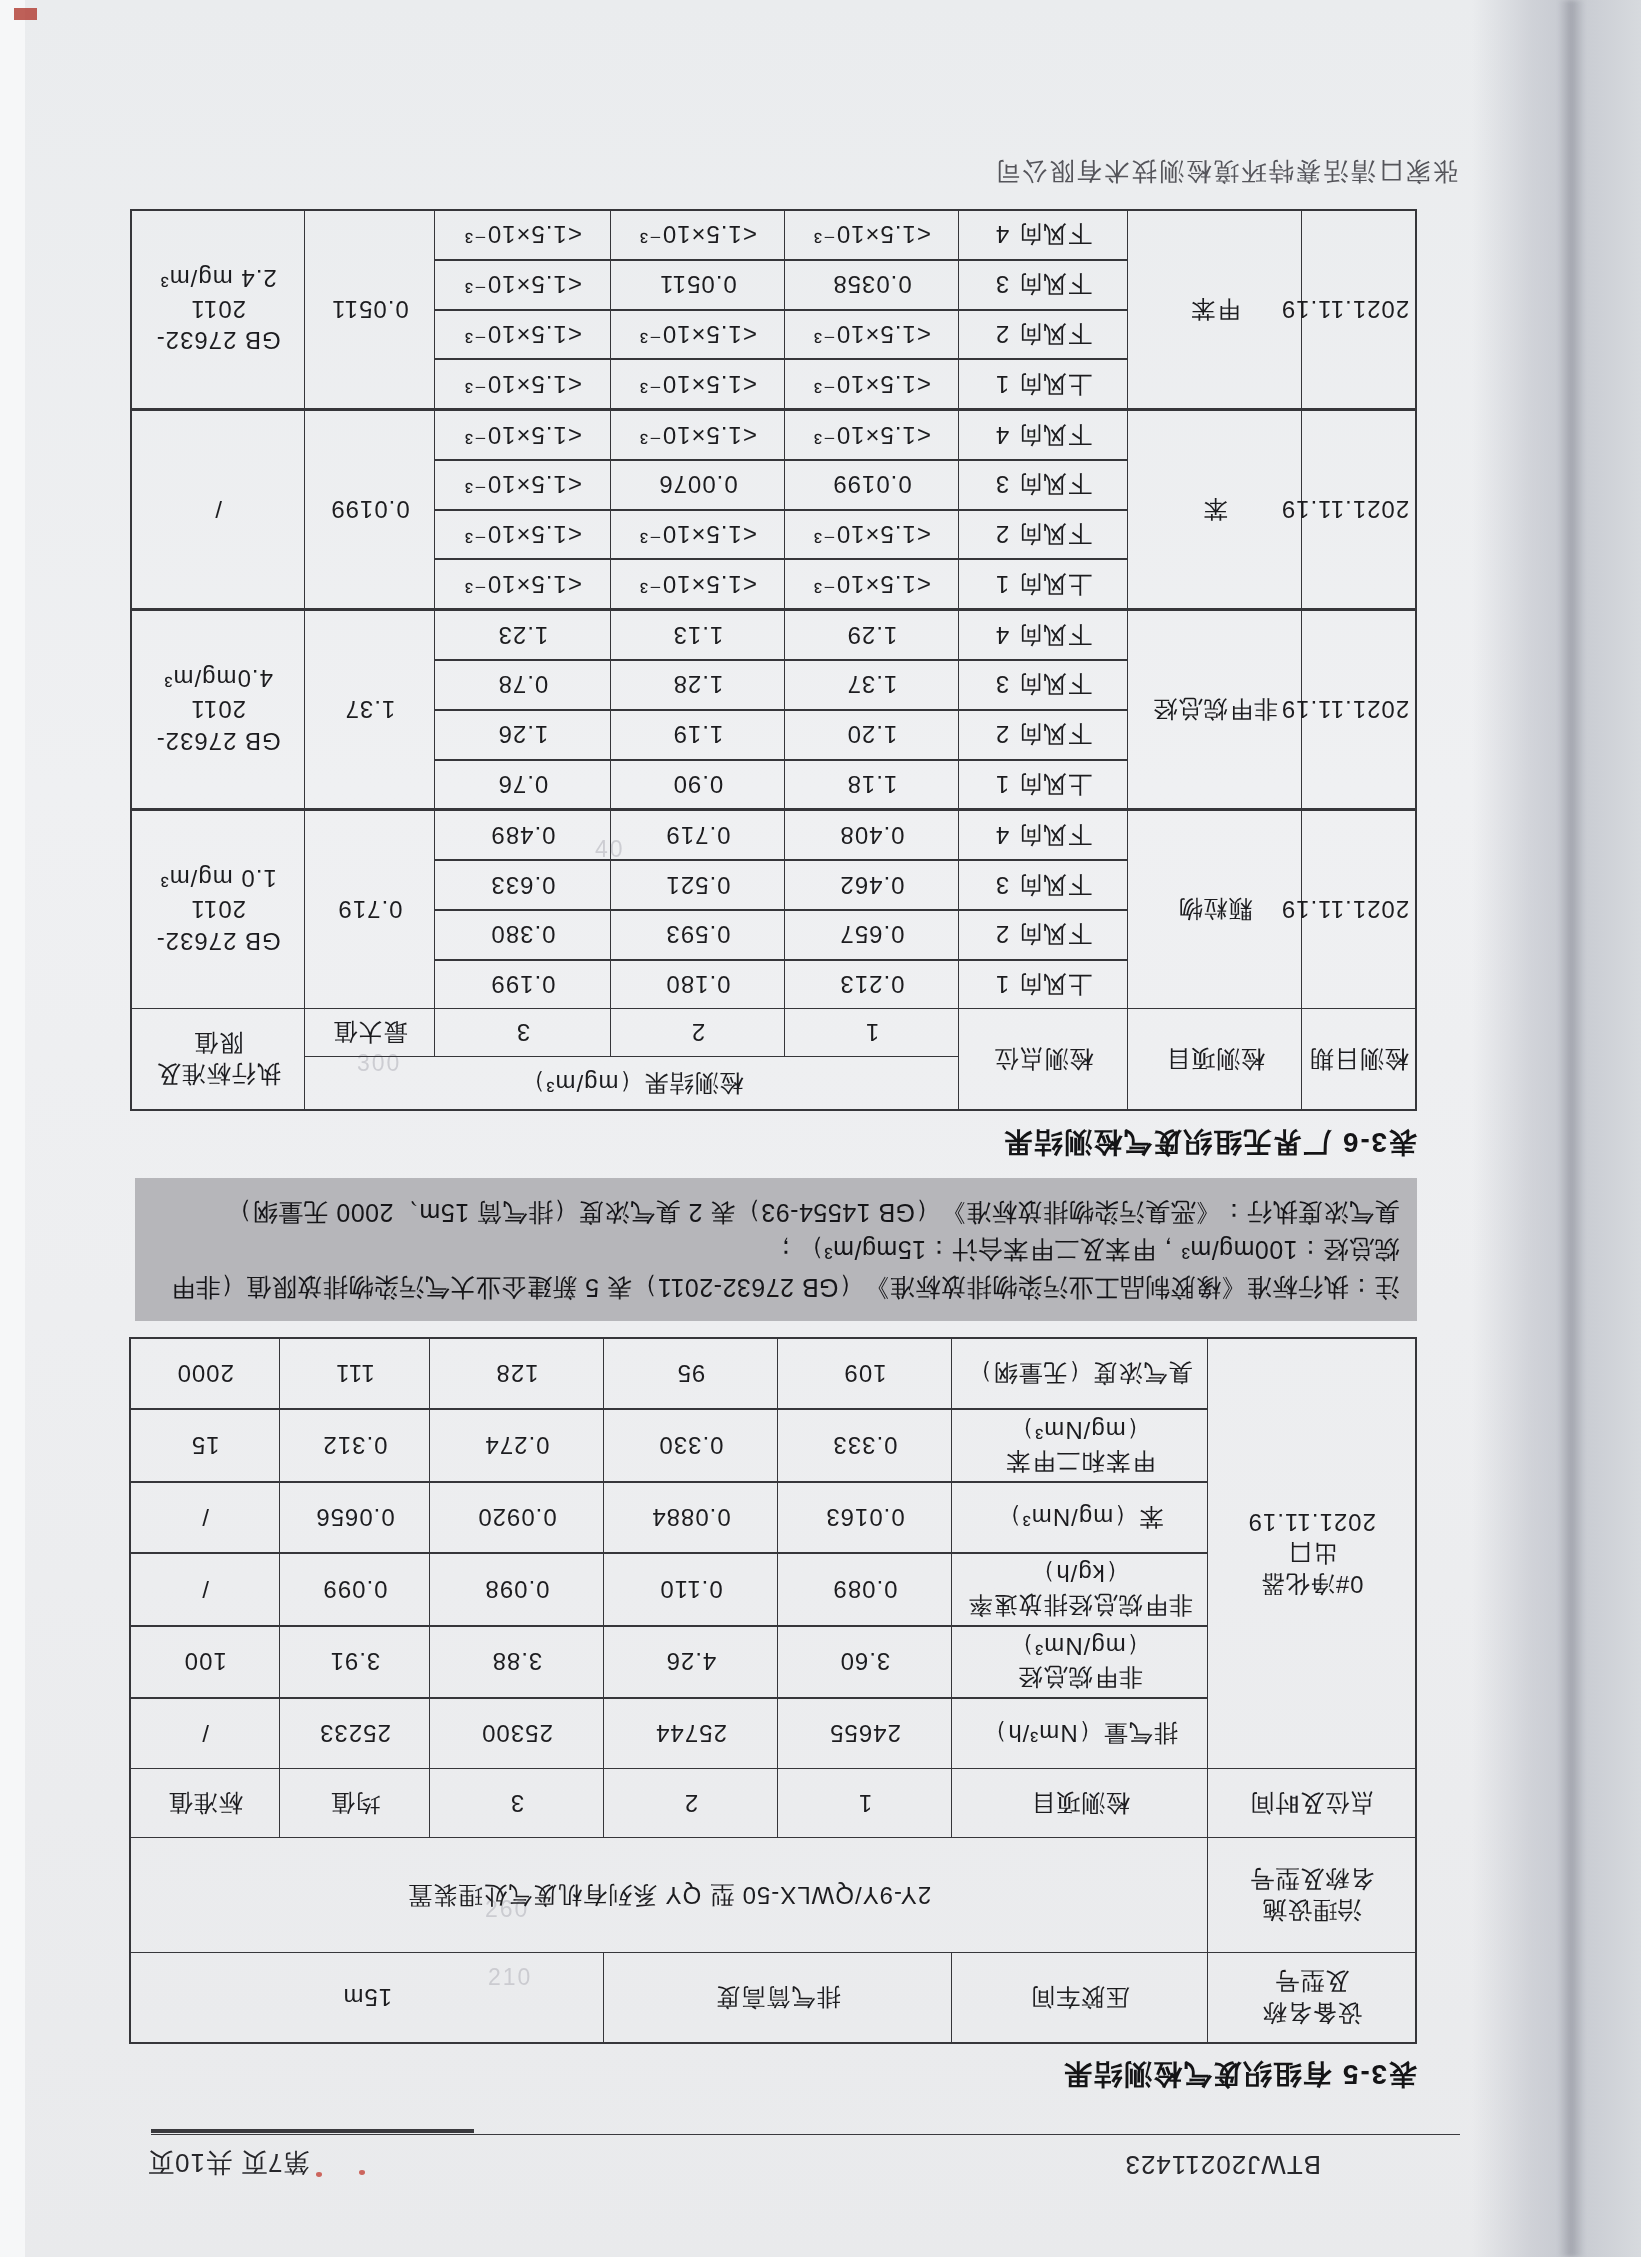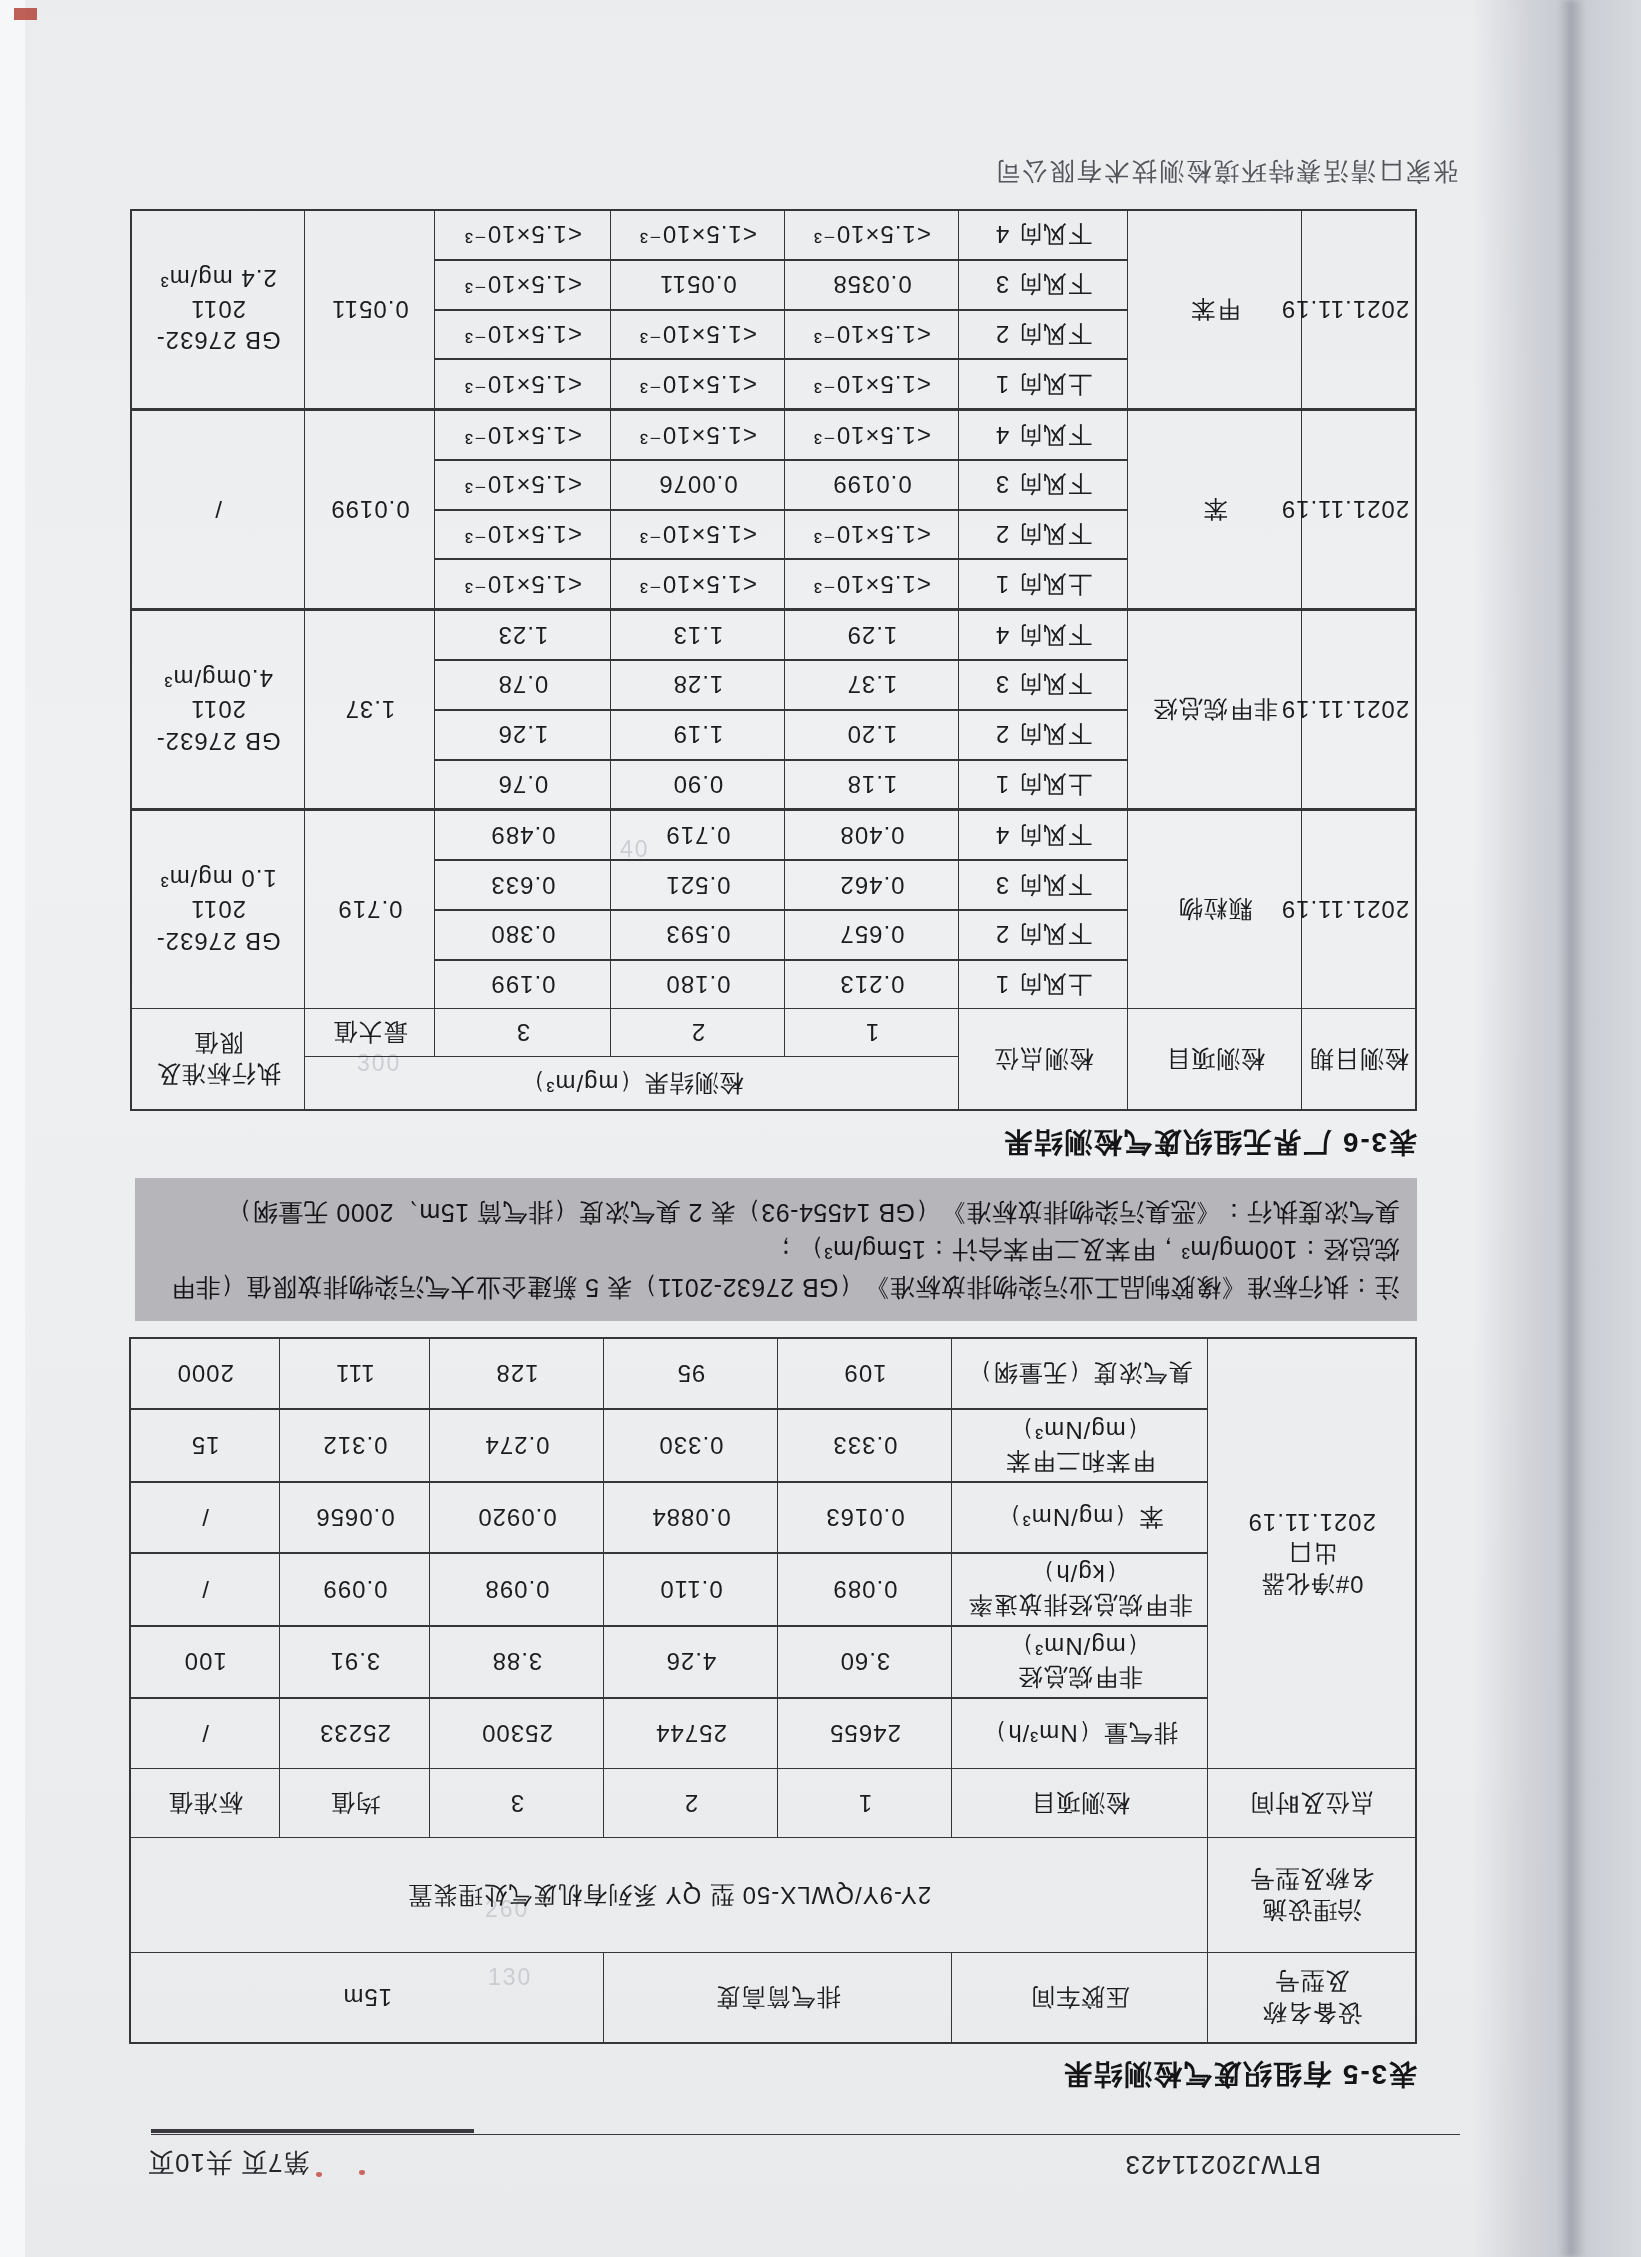--- a/index.html
+++ b/index.html
@@ -47,23 +47,23 @@
   .footer-company{margin:21px 0 0 29px;font-size:25px;color:#54545a;letter-spacing:2.4px;
     filter:blur(0.3px);}
 </style>
 </head>
 <body>
 
 <div class="canvas">
   <div class="left-strip"></div>
 
   <span class="ghost" style="left:357px;top:1050px;">300</span>
-  <span class="ghost" style="left:620px;top:836px;">40</span>
+  <span class="ghost" style="left:595px;top:836px;">40</span>
   <span class="ghost" style="left:485px;top:1896px;">260</span>
-  <span class="ghost" style="left:488px;top:1964px;">130</span>
+  <span class="ghost" style="left:488px;top:1964px;">210</span>
 
   <div class="doc">
 
     <div class="doc-head">
       <span>BTWJ20211423</span>
       <span>第7页 共10页</span>
     </div>
     <div class="rule">
         <span class="rule-thick"></span>
       </div>

